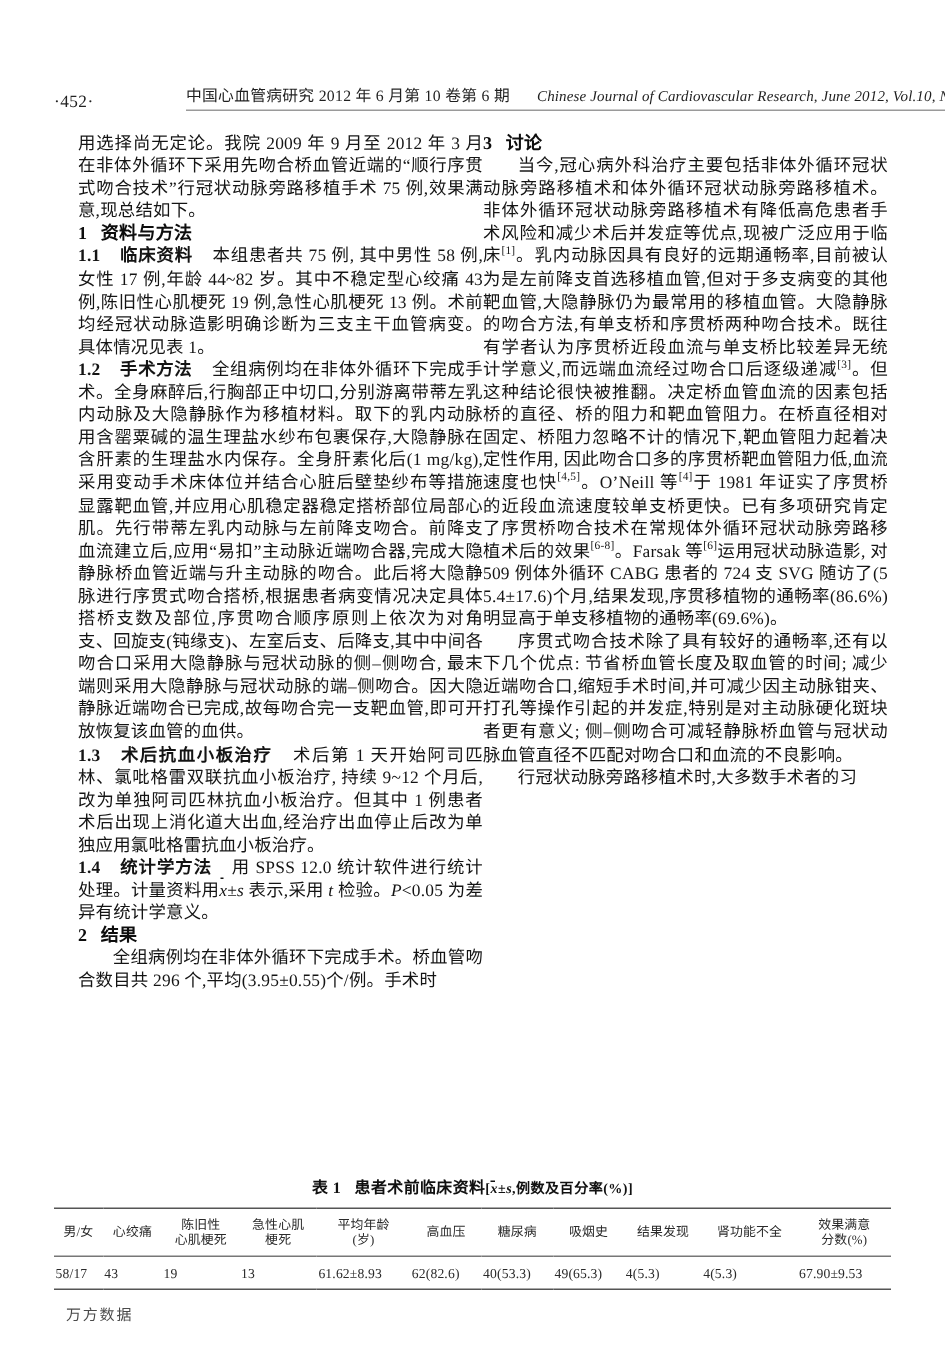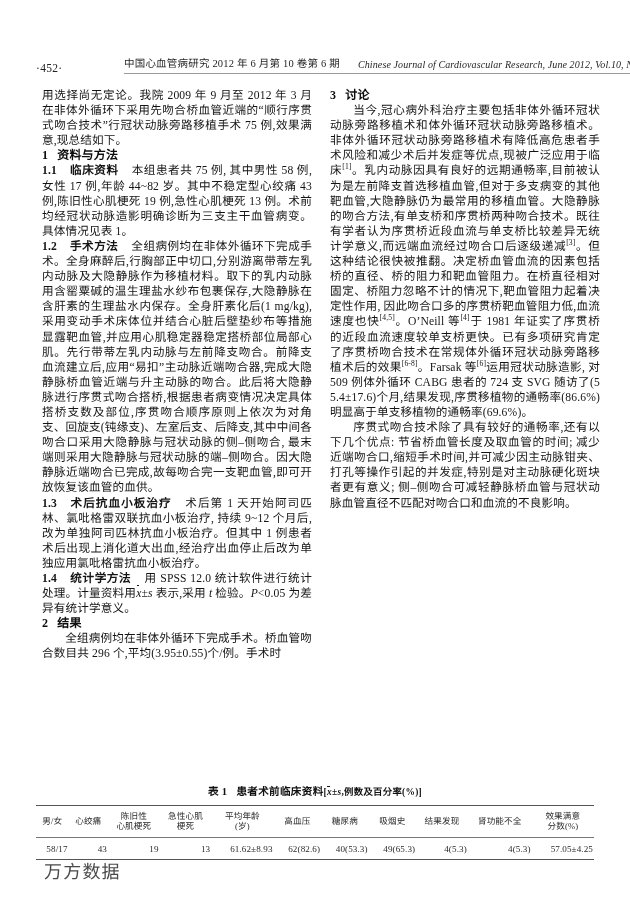--- a/index.html
+++ b/index.html
@@ -68,25 +68,24 @@
   }
   .head-rule {
     border-bottom: 1px solid #9a9a9a;
     margin-top: 1px;
   }
 
   
   .columns {
     position: absolute;
     top: 88px;
-    left: 42px;
+    left: 52px;
     width: 558px;
     height: 690px;
     display: flex;
-    gap: 18px;
   }
   .col {
     width: 270px;
     flex: none;
   }
 
   p.para {
     margin: 0;
     font-family: "Liberation Serif", "DejaVu Serif", serif;
     font-size: 11.6px;
@@ -169,34 +168,34 @@
     font-size: 8.6px;
     line-height: 10.4px;
     padding: 5px 1px 5px;
     text-align: center;
     vertical-align: middle;
     letter-spacing: 0.1px;
   }
   table.data tbody td {
     font-size: 9.1px;
     padding: 6px 1px 5px;
-    text-align: right;
+    text-align: left;
     letter-spacing: 0.1px;
   }
   table.data thead { border-top: 1.1px solid #555; border-bottom: 0.7px solid #777; }
   table.data tbody { border-bottom: 1.1px solid #555; }
   .hdr-2 { display: block; }
 
   
   .watermark {
     position: absolute;
     left: 44px;
     bottom: 14px;
     font-family: "DejaVu Sans", "Liberation Sans", sans-serif;
-    font-size: 18px;
+    font-size: 10px;
     color: #4a4a4a;
     letter-spacing: 1.2px;
   }
 </style>
 </head>
 <body>
 
 <div class="page">
 
   <div class="running-head">
@@ -239,20 +238,21 @@
 
 
       <h2 class="section">
         <span class="sec-num">3</span><span>讨论</span>
       </h2>
 
       <p class="para indent"><span>当今,冠心病外科治疗主要包括非体外循环冠状动脉旁路移植术和体外循环冠状动脉旁路移植术。非体外循环冠状动脉旁路移植术有降低高危患者手术风险和减少术后并发症等优点,现被广泛应用于临床</span><span class="sup">[1]</span><span>。乳内动脉因具有良好的远期通畅率,目前被认为是左前降支首选移植血管,但对于多支病变的其他靶血管,大隐静脉仍为最常用的移植血管。大隐静脉的吻合方法,有单支桥和序贯桥两种吻合技术。既往有学者认为序贯桥近段血流与单支桥比较差异无统计学意义,而远端血流经过吻合口后逐级递减</span><span class="sup">[3]</span><span>。但这种结论很快被推翻。决定桥血管血流的因素包括桥的直径、桥的阻力和靶血管阻力。在桥直径相对固定、桥阻力忽略不计的情况下,靶血管阻力起着决定性作用, 因此吻合口多的序贯桥靶血管阻力低,血流速度也快</span><span class="sup">[4,5]</span><span>。O’Neill 等</span><span class="sup">[4]</span><span>于 1981 年证实了序贯桥的近段血流速度较单支桥更快。已有多项研究肯定了序贯桥吻合技术在常规体外循环冠状动脉旁路移植术后的效果</span><span class="sup">[6-8]</span><span>。Farsak 等</span><span class="sup">[6]</span><span>运用冠状动脉造影, 对 509 例体外循环 CABG 患者的 724 支 SVG 随访了(55.4±17.6)个月,结果发现,序贯移植物的通畅率(86.6%)明显高于单支移植物的通畅率(69.6%)。</span></p>
 
       <p class="para indent">序贯式吻合技术除了具有较好的通畅率,还有以下几个优点: 节省桥血管长度及取血管的时间; 减少近端吻合口,缩短手术时间,并可减少因主动脉钳夹、打孔等操作引起的并发症,特别是对主动脉硬化斑块者更有意义; 侧–侧吻合可减轻静脉桥血管与冠状动脉血管直径不匹配对吻合口和血流的不良影响。</p>
 
+      <p class="para indent">行冠状动脉旁路移植术时,大多数手术者的习</p>
     </div>
   </div>
 
   <div class="table-block">
     <div class="table-caption">
       <span class="cap-num">表 1</span><span>患者术前临床资料</span><span class="cap-tail">[</span><span class="cap-tail xbar">x</span><span class="cap-tail" style="font-style:italic">±s</span><span class="cap-tail">,例数及百分率(%)]</span>
     </div>
 
     <table class="data">
       <thead>
@@ -308,21 +308,21 @@
           <td>58/17</td>
           <td>43</td>
           <td>19</td>
           <td>13</td>
           <td>61.62±8.93</td>
           <td>62(82.6)</td>
           <td>40(53.3)</td>
           <td>49(65.3)</td>
           <td>4(5.3)</td>
           <td>4(5.3)</td>
-          <td>57.05±4.25</td>
+          <td>67.90±9.53</td>
         </tr>
       </tbody>
     </table>
   </div>
 
   <div class="watermark">万方数据</div>
 
 </div>
 
 </body></html>

